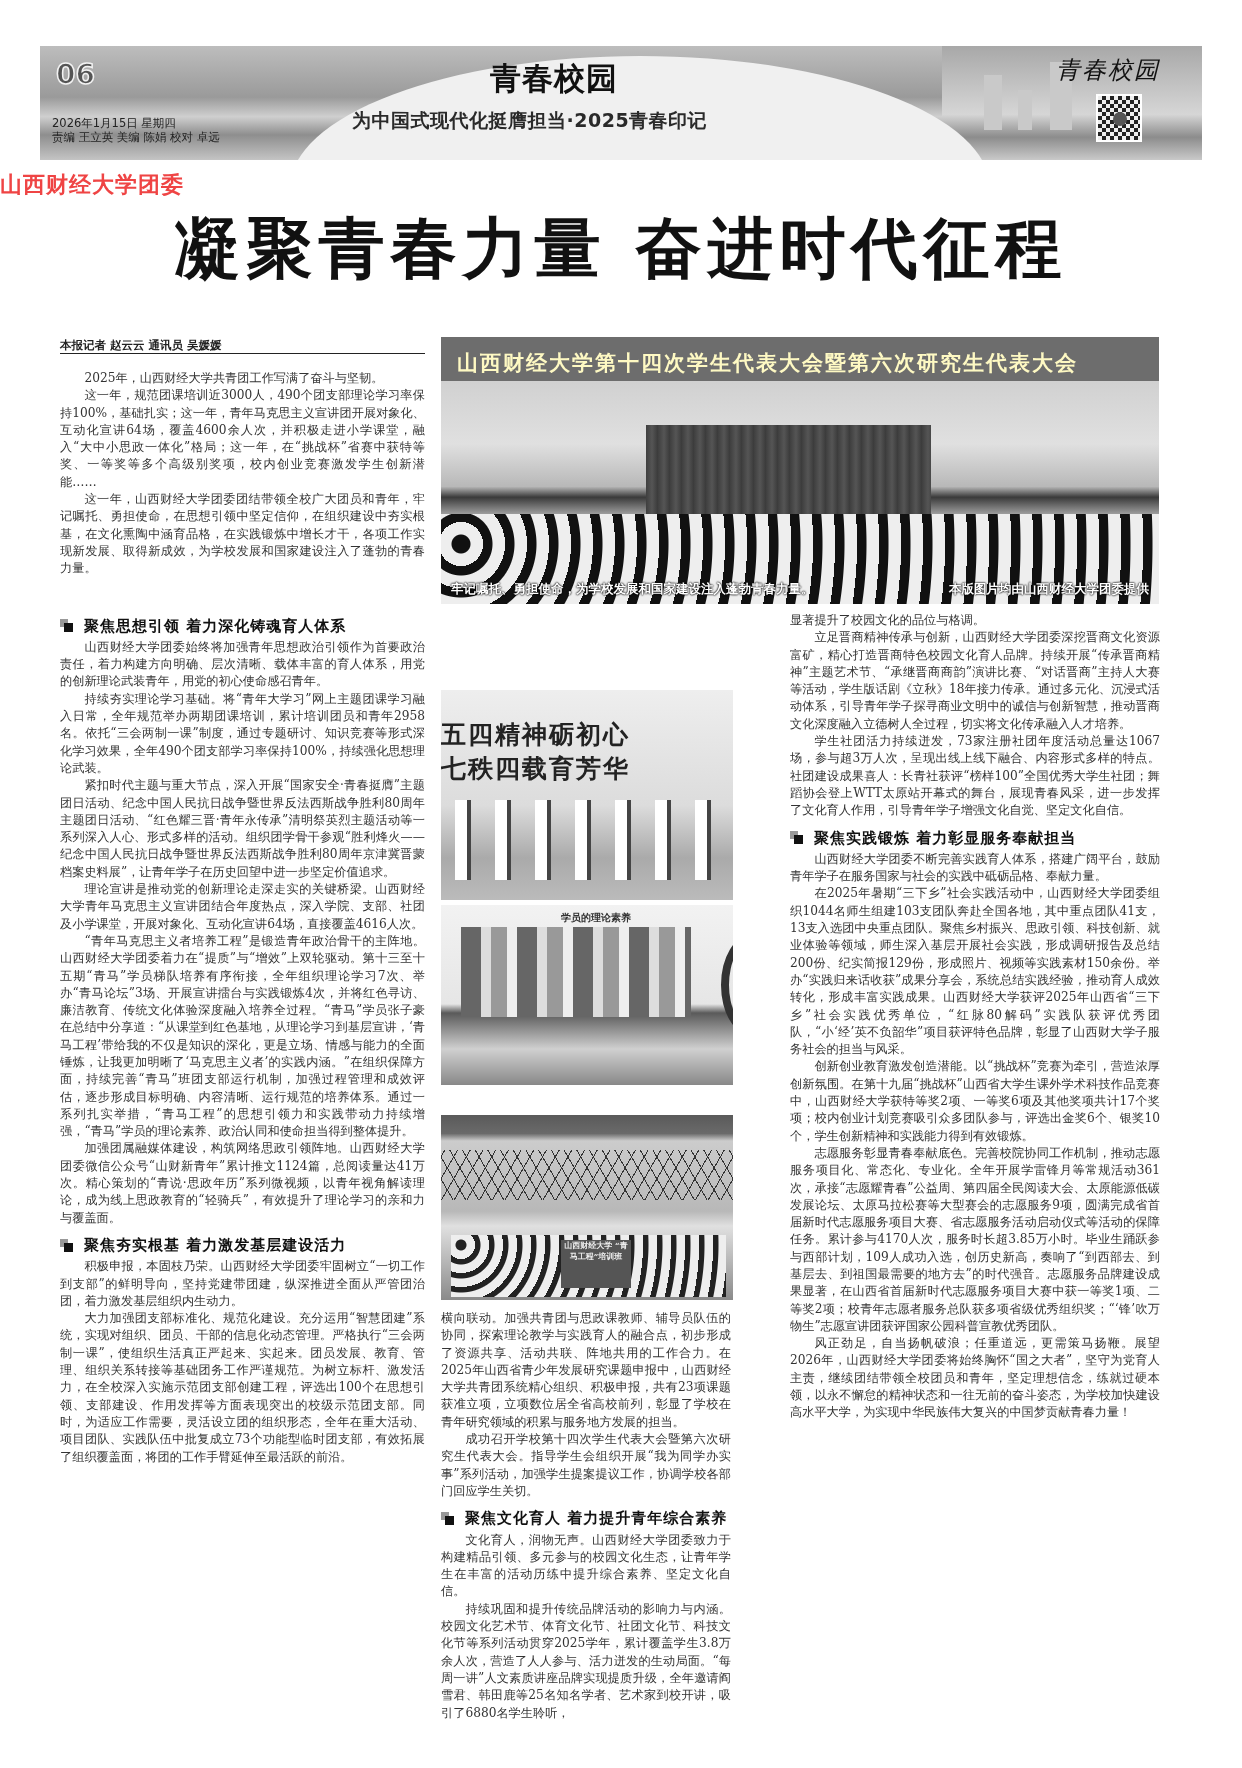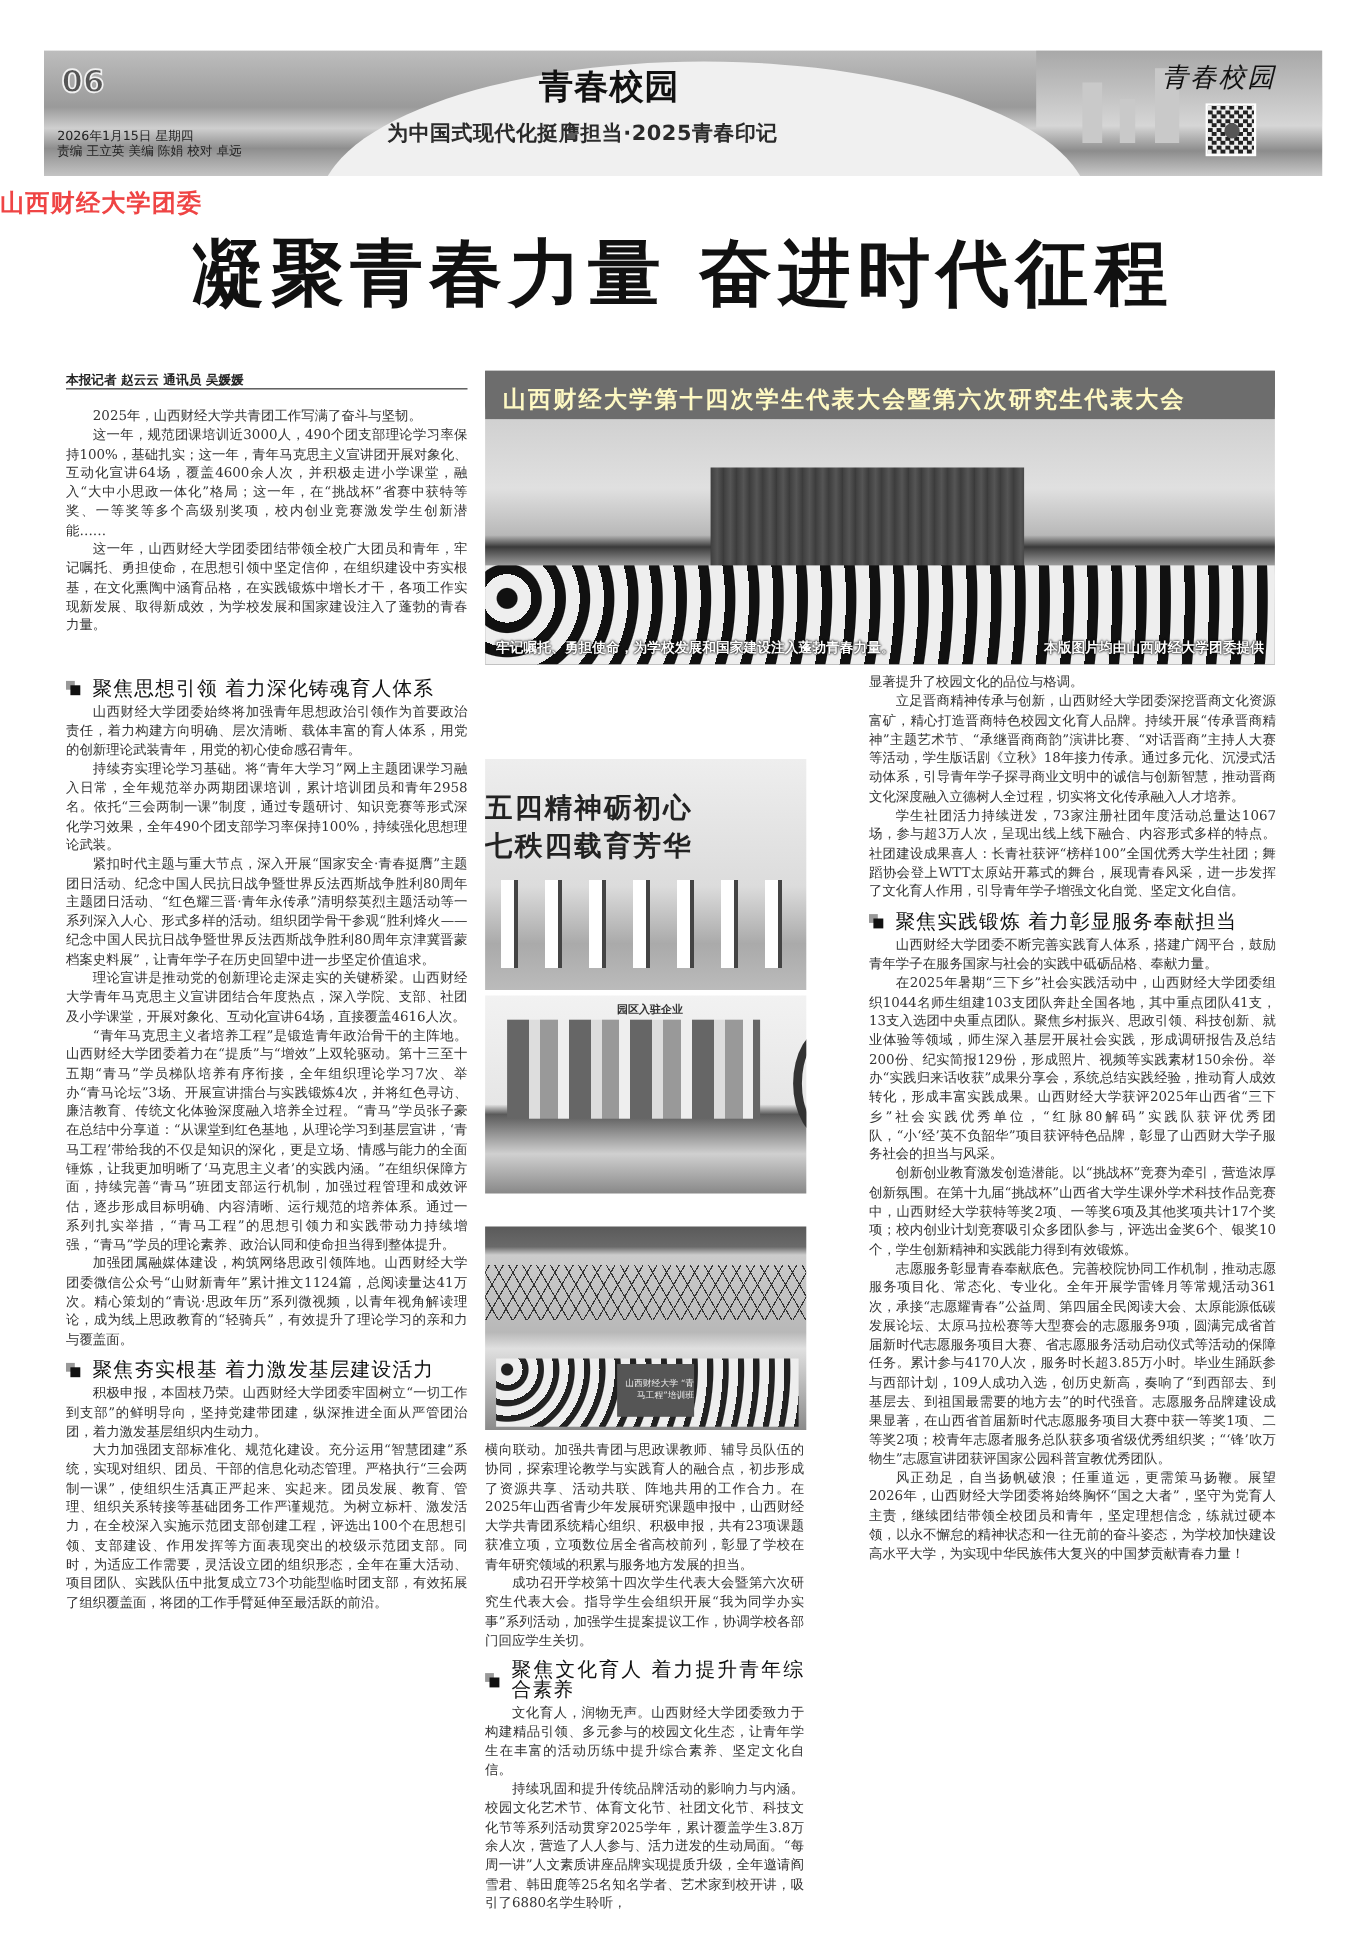--- a/index.html
+++ b/index.html
@@ -16,21 +16,21 @@
   .qr{position:absolute;right:60px;top:48px;width:46px;height:48px;background:repeating-conic-gradient(#222 0 25%,#eee 0 50%) 0 0/8px 8px;border:2px solid #fff}
   .qr::after{content:"";position:absolute;left:15px;top:16px;width:14px;height:14px;border-radius:50%;background:#555}
 
   .kicker{position:absolute;left:0;width:1242px;top:170px;text-align:left;font-size:22px;font-weight:bold;color:#ef4444;letter-spacing:1px}
   .headline{position:absolute;left:0;width:1242px;top:204px;text-align:center;font-size:66px;font-weight:bold;color:#111;letter-spacing:6px}
 
   .byline{position:absolute;left:60px;top:338px;width:365px;font-family:"DejaVu Sans",sans-serif;font-size:11.5px;font-weight:bold;color:#222;padding-bottom:0;border-bottom:1.5px solid #222}
   .col{position:absolute;font-size:12.2px;line-height:17.3px;text-align:justify;color:#333}
   .col p{text-indent:2em}
   .col p.cont{text-indent:0}
-  .sub{font-weight:normal;font-size:18px;color:#111;margin:10px 0 4px;display:flex;align-items:center;text-indent:0;letter-spacing:1px}
+  .sub{font-weight:bold;font-size:15px;color:#111;margin:10px 0 4px;display:flex;align-items:center;text-indent:0;letter-spacing:1px}
   .sub .sq{width:14px;height:14px;position:relative;margin-right:10px;flex:none}
   .sub .sq::before{content:"";position:absolute;left:0;top:0;width:8px;height:8px;background:#999}
   .sub .sq::after{content:"";position:absolute;left:4px;top:4px;width:9px;height:9px;background:#111}
 
   .photo{position:absolute;overflow:hidden;background:#888}
   .p1{left:441px;top:337px;width:718px;height:267px;background:linear-gradient(180deg,#5e5e5e 0,#6a6a6a 12%,#cfcfcf 14%,#e0e0e0 40%,#b8b8b8 56%,#3a3a3a 60%,#d8d8d8 70%,#4a4a4a 100%)}
   .p1 .banner{position:absolute;left:0;top:0;width:100%;height:44px;background:#6d6d6d;color:#fef9c3;font-family:"DejaVu Sans",sans-serif;font-weight:bold;font-size:21px;padding:12px 16px;letter-spacing:2px;white-space:nowrap}
   .p1 .curtain{position:absolute;left:205px;top:88px;width:285px;height:165px;background:repeating-linear-gradient(90deg,#3f3f3f 0,#555 6px,#3a3a3a 12px)}
   .p1 .table{position:absolute;left:180px;top:205px;width:345px;height:50px;background:#3a3a3a;border-top:3px solid #777}
   .p1 .crowd{position:absolute;left:0;bottom:0;width:100%;height:90px;background:repeating-radial-gradient(circle at 20px 30px,#111 0 9px,#eee 10px 22px)}
@@ -41,21 +41,21 @@
   .p2 .t1,.p2 .t2{position:absolute;width:100%;text-align:left;font-weight:bold;color:#222;font-size:25px;letter-spacing:2px}
   .p2 .t1{top:28px}.p2 .t2{top:62px}
   .p2 .performers{position:absolute;left:0;bottom:20px;width:100%;height:80px;background:repeating-linear-gradient(90deg,transparent 0 14px,#fff 14px 26px,#444 26px 30px,transparent 30px 40px)}
   .p3{left:441px;top:905px;width:292px;height:180px;background:linear-gradient(180deg,#f2f2f2 0,#e6e6e6 55%,#5a5a5a 60%,#d0d0d0 80%,#888 100%)}
   .p3 .label{position:absolute;left:120px;top:6px;font-size:10px;font-weight:bold;color:#333}
   .p3 .wall{position:absolute;left:20px;top:22px;width:230px;height:90px;background:repeating-linear-gradient(90deg,#666 0 20px,#ddd 20px 30px,#999 30px 46px,#eee 46px 56px)}
   .p3 .ring{position:absolute;left:280px;top:30px;width:60px;height:100px;border:8px solid #333;border-radius:50%}
   .p4{left:441px;top:1115px;width:292px;height:185px;background:linear-gradient(180deg,#5a5a5a 0,#6a6a6a 10%,#ccc 14%,#b8b8b8 52%,#e0e0e0 60%,#8a8a8a 100%)}
   .p4 .truss{position:absolute;left:0;top:35px;width:100%;height:50px;background:repeating-linear-gradient(60deg,transparent 0 10px,#333 10px 11px),repeating-linear-gradient(-60deg,transparent 0 10px,#333 10px 11px)}
   .p4 .group{position:absolute;left:10px;top:120px;width:275px;height:62px;background:repeating-radial-gradient(circle at 10px 10px,#222 0 5px,#eee 6px 14px)}
-  .p4 .flag{position:absolute;left:120px;top:125px;width:70px;height:48px;background:#555;color:#eee;font-size:8px;text-align:right;padding-top:12px;font-weight:normal}
+  .p4 .flag{position:absolute;left:120px;top:125px;width:70px;height:48px;background:#555;color:#eee;font-size:8px;text-align:center;font-weight:bold}
 </style>
 </head>
 <body>
 
 <header class="masthead">
   <div class="sky-r"></div>
   <div class="bld" style="right:200px;width:18px;height:55px"></div>
   <div class="bld" style="right:170px;width:14px;height:40px"></div>
   <div class="bld" style="right:130px;width:22px;height:68px"></div>
   <div class="swoosh"></div>
@@ -107,21 +107,21 @@
   <span class="caption-r">本版图片均由山西财经大学团委提供</span>
 </figure>
 
 <figure class="photo p2">
   <div class="t1">五四精神砺初心</div>
   <div class="t2">七秩四载育芳华</div>
   <div class="performers"></div>
 </figure>
 
 <figure class="photo p3">
-  <div class="label">园区入驻企业</div>
+  <div class="label">学员的理论素养</div>
   <div class="wall"></div>
   <div class="ring"></div>
 </figure>
 
 <figure class="photo p4">
   <div class="truss"></div>
   <div class="group"></div>
   <div class="flag">山西财经大学 “青马工程”培训班</div>
 </figure>
 

